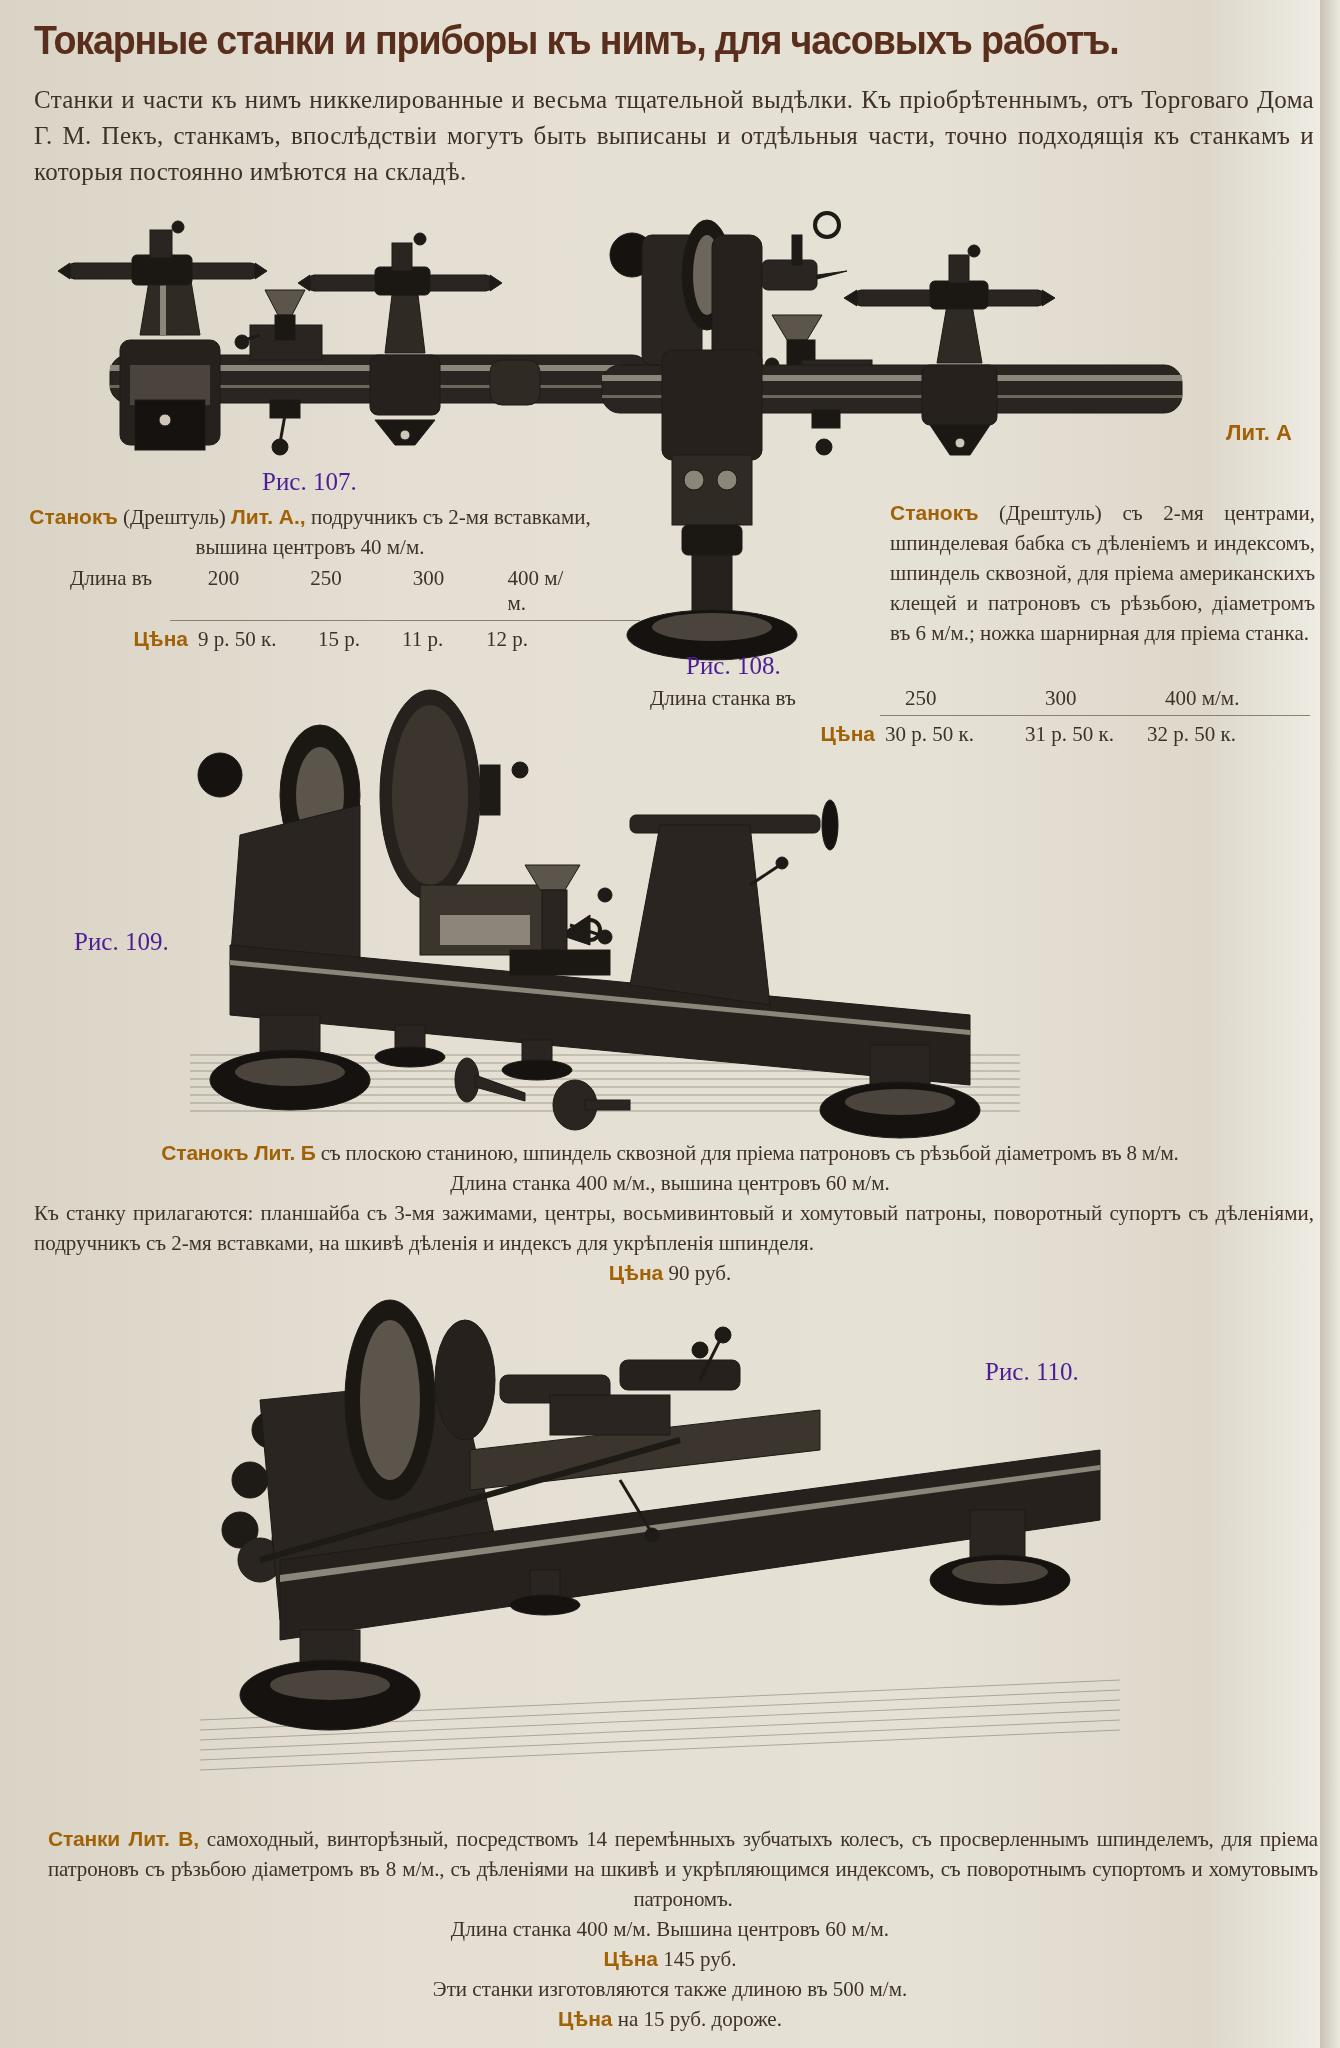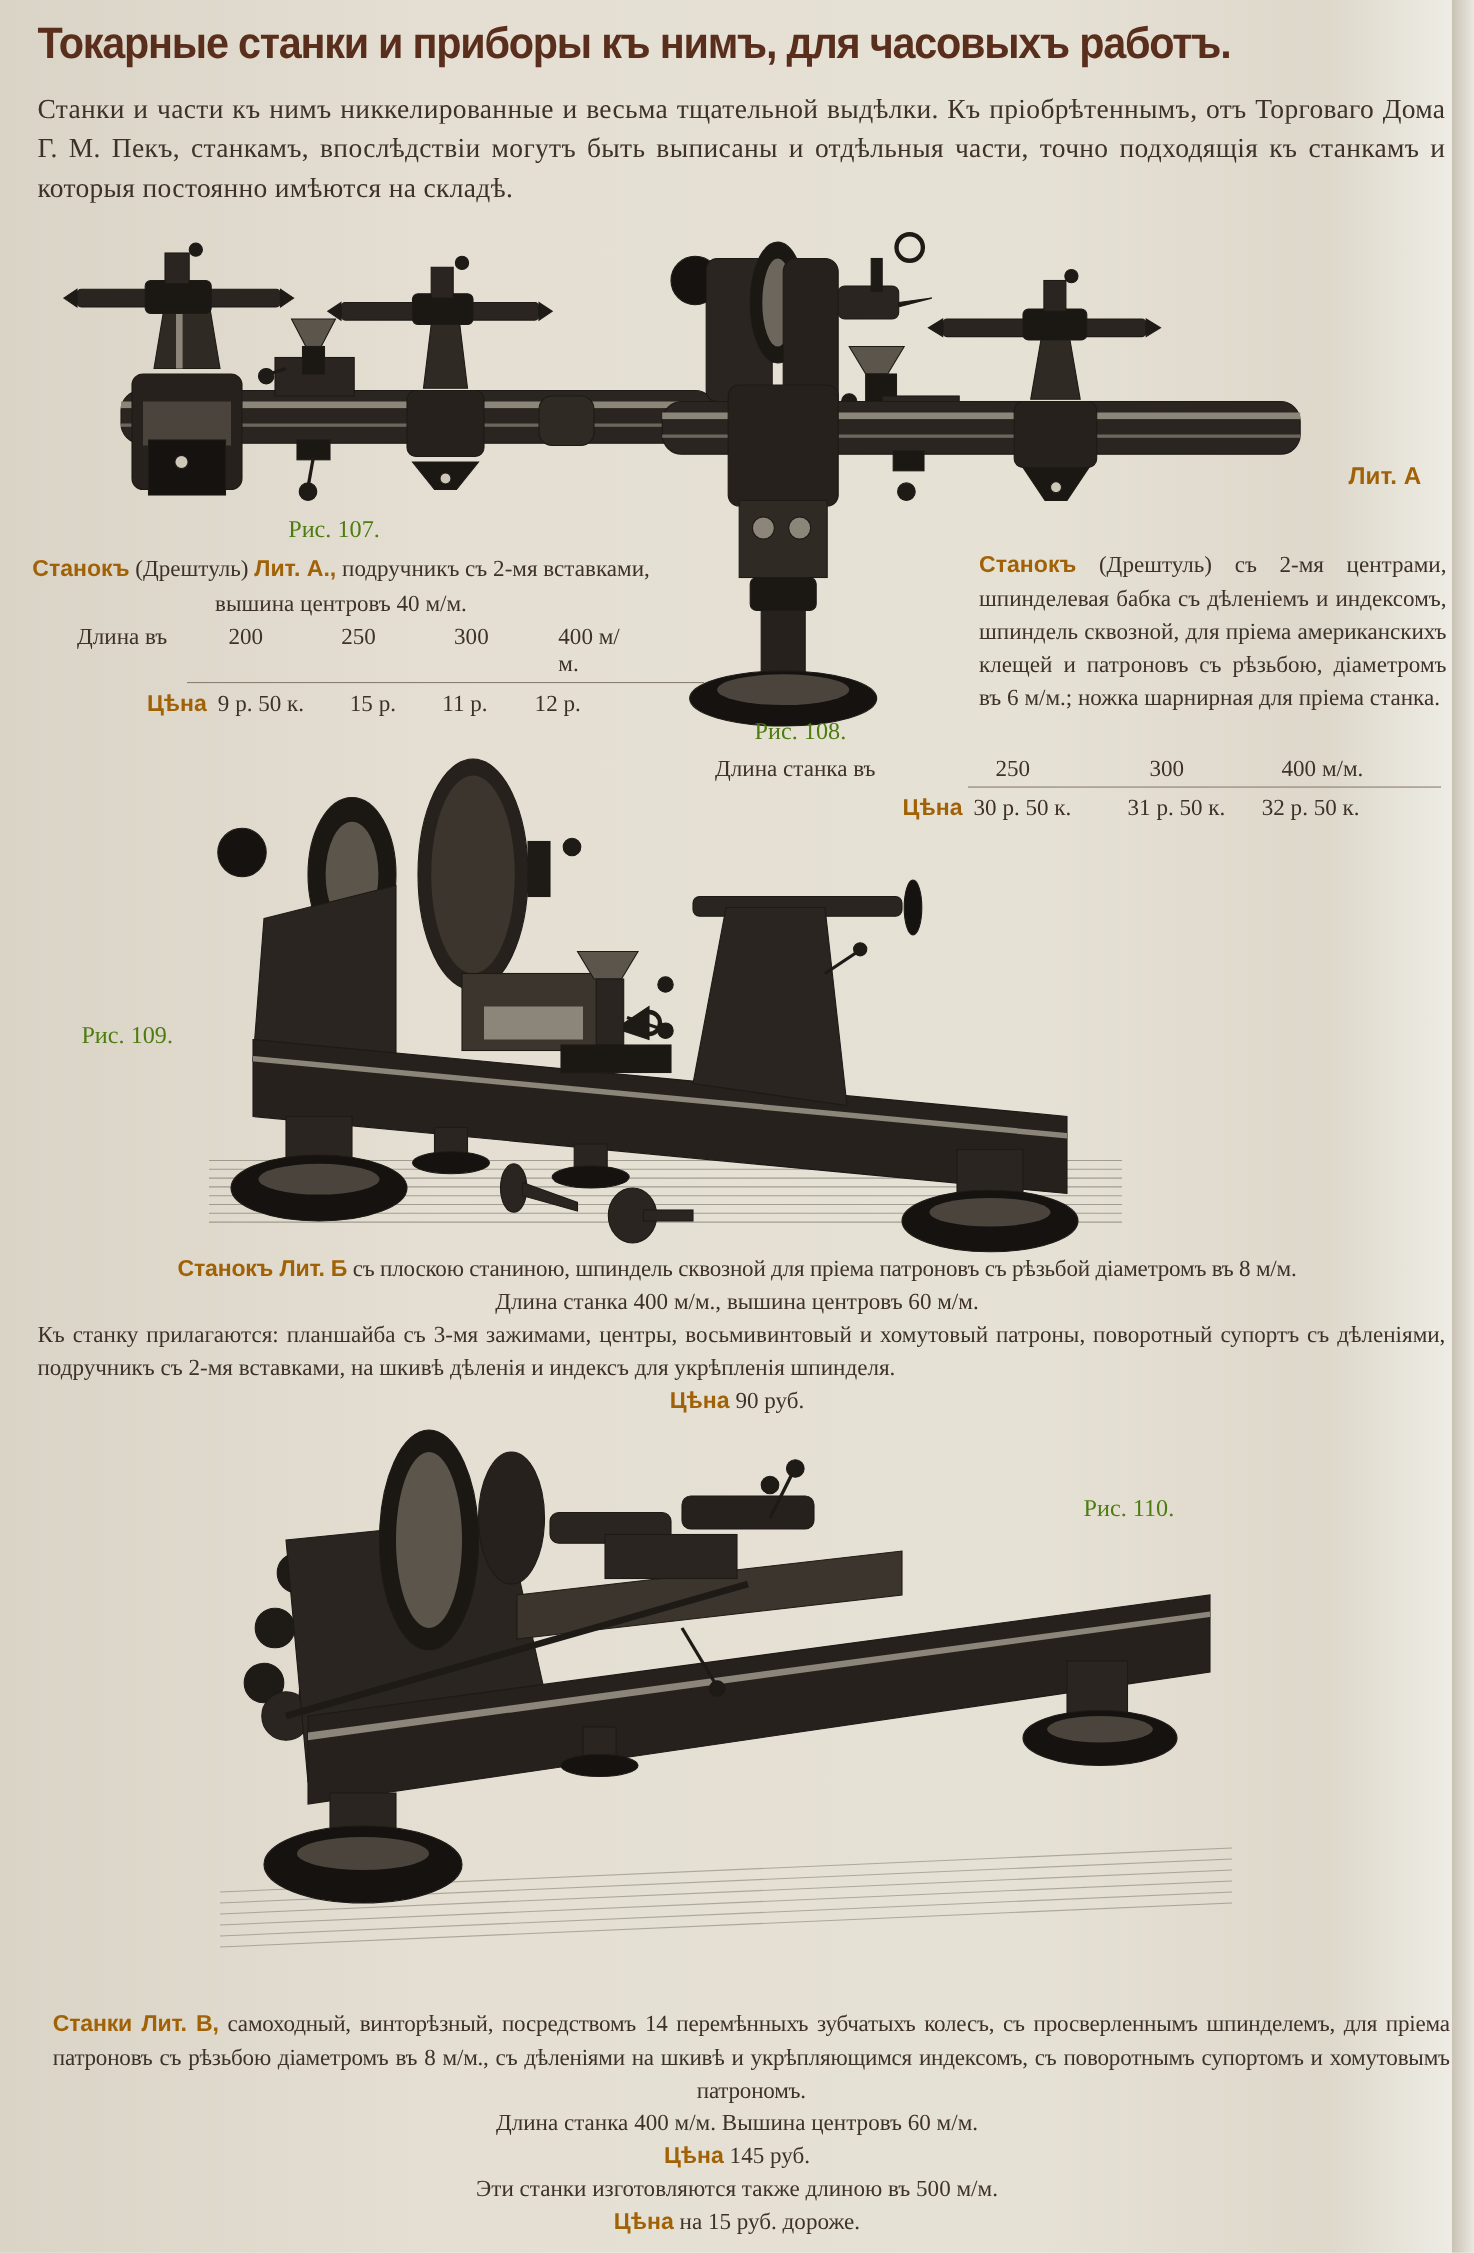--- a/index.html
+++ b/index.html
@@ -9,21 +9,21 @@
     font-family: "Liberation Serif", "DejaVu Serif", serif;
     color: #3a2e24;
   }
   .abs { position: absolute; }
   .title {
     left: 34px; top: 18px; font-size: 40px; font-weight: bold; color: #5a2e1c;
     font-family: "Liberation Sans", sans-serif; letter-spacing: -1.2px; transform: scaleX(0.94); transform-origin: left;
     white-space: nowrap;
   }
   .intro { left: 34px; top: 82px; width: 1280px; font-size: 25px; line-height: 36px; text-align: justify; color: #3e3128; letter-spacing: 0.3px; }
-  .caption { font-size: 22px; color: #4d7c0f; }
+  .caption { font-size: 25px; color: #4c1d95; }
   .brown-bold { color: #a16207; font-weight: bold; font-family: "Liberation Sans", sans-serif; }
   .dark-bold { color: #a16207; font-weight: bold; font-family: "Liberation Sans", sans-serif; }
   .desc { font-size: 21px; line-height: 30px; color: #3e3128; }
   .ptable { font-size: 21px; color: #3e3128; }
   .ptable .row { display: flex; align-items: baseline; }
   .ptable .rule { border-top: 1.5px solid #8a7f70; }
   .center { text-align: center; }
   svg { position: absolute; overflow: visible; }
 </style>
 </head>

